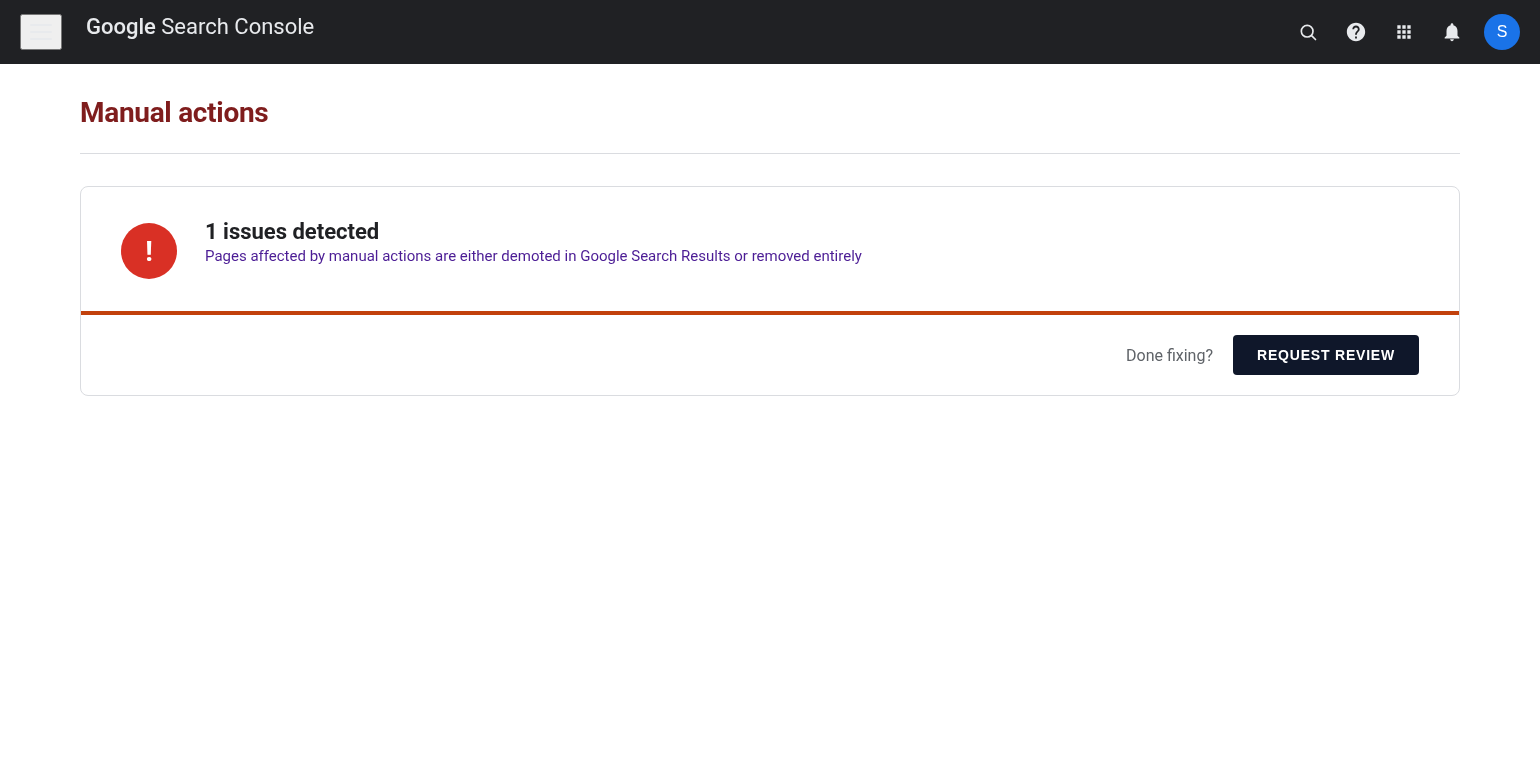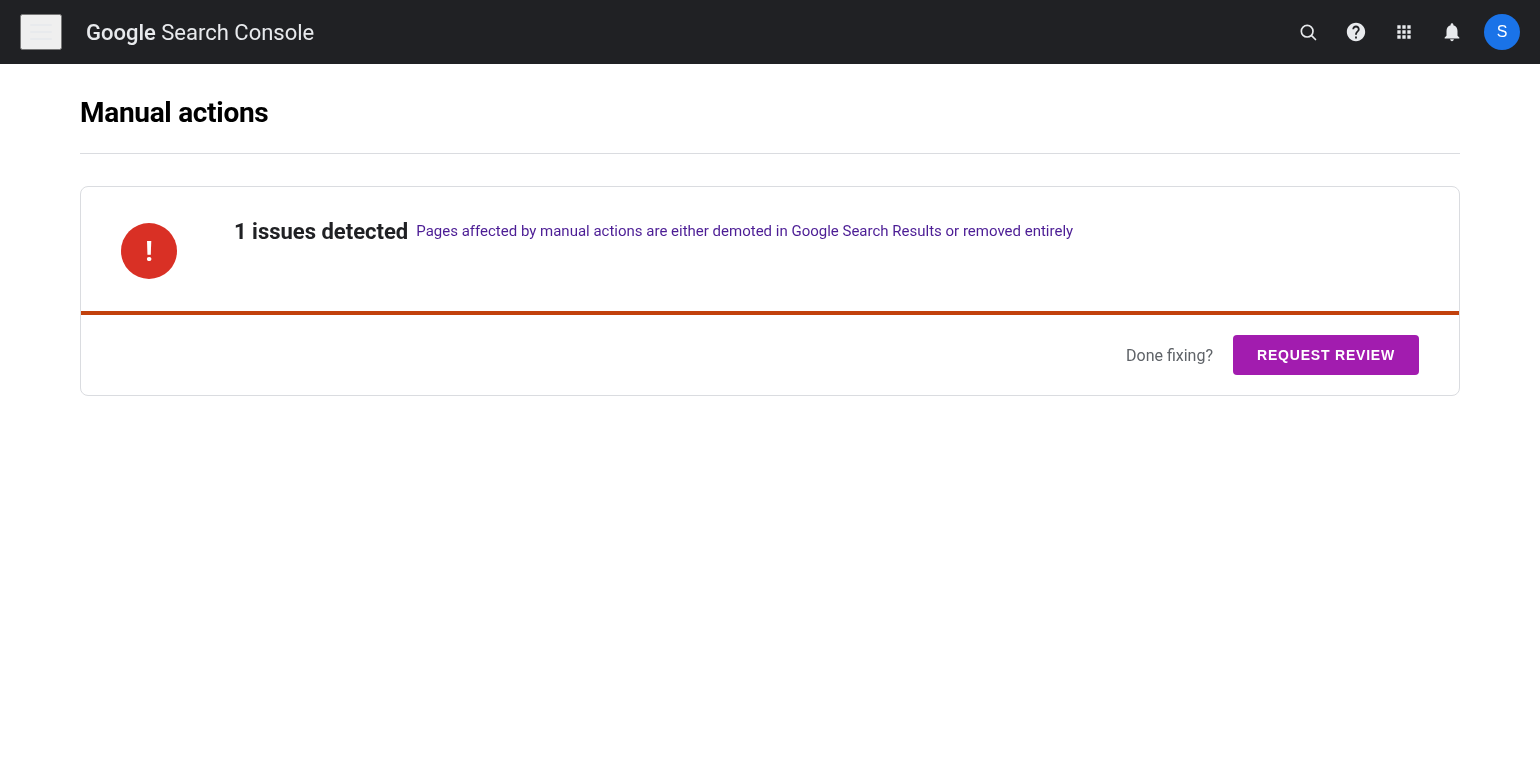--- a/index.html
+++ b/index.html
@@ -20,21 +20,20 @@
       background-color: #202124;
       display: flex;
       align-items: center;
       padding: 0 20px;
       height: 64px;
       width: 100%;
     }
 
     .navbar-left {
       display: flex;
-      align-items: center;
       gap: 24px;
     }
 
     .hamburger-icon {
       cursor: pointer;
       display: flex;
       flex-direction: column;
       gap: 5px;
       padding: 8px;
     }
@@ -105,21 +104,21 @@
     }
 
     .page-header {
       padding: 32px 80px 24px 80px;
       background: #fff;
     }
 
     .page-title {
       font-size: 28px;
       font-weight: 700;
-      color: #000000;
+      color: #7f1d1d;
       letter-spacing: -0.3px;
     }
 
     .divider {
       height: 1px;
       background: linear-gradient(to right, #dadce0, #dadce0);
       margin: 0 80px;
     }
 
     .content-area {
@@ -152,22 +151,21 @@
       align-items: center;
       justify-content: center;
       color: #fff;
       font-size: 28px;
       font-weight: 700;
       margin-top: 4px;
     }
 
     .card-text {
       display: flex;
-      gap: 8px;
-      margin-left: 29px;
+      flex-direction: column;
     }
 
     .card-title {
       font-size: 22px;
       font-weight: 700;
       color: #202124;
     }
 
     .card-description {
       font-size: 15px;
@@ -184,21 +182,21 @@
       justify-content: flex-end;
       gap: 20px;
     }
 
     .done-fixing-text {
       font-size: 16px;
       color: #5f6368;
     }
 
     .request-review-btn {
-      background-color: #a21caf;
+      background-color: #0f172a;
       color: #fff;
       border: none;
       padding: 12px 24px;
       font-size: 14px;
       font-weight: 600;
       letter-spacing: 0.8px;
       text-transform: uppercase;
       cursor: pointer;
       border-radius: 4px;
     }

